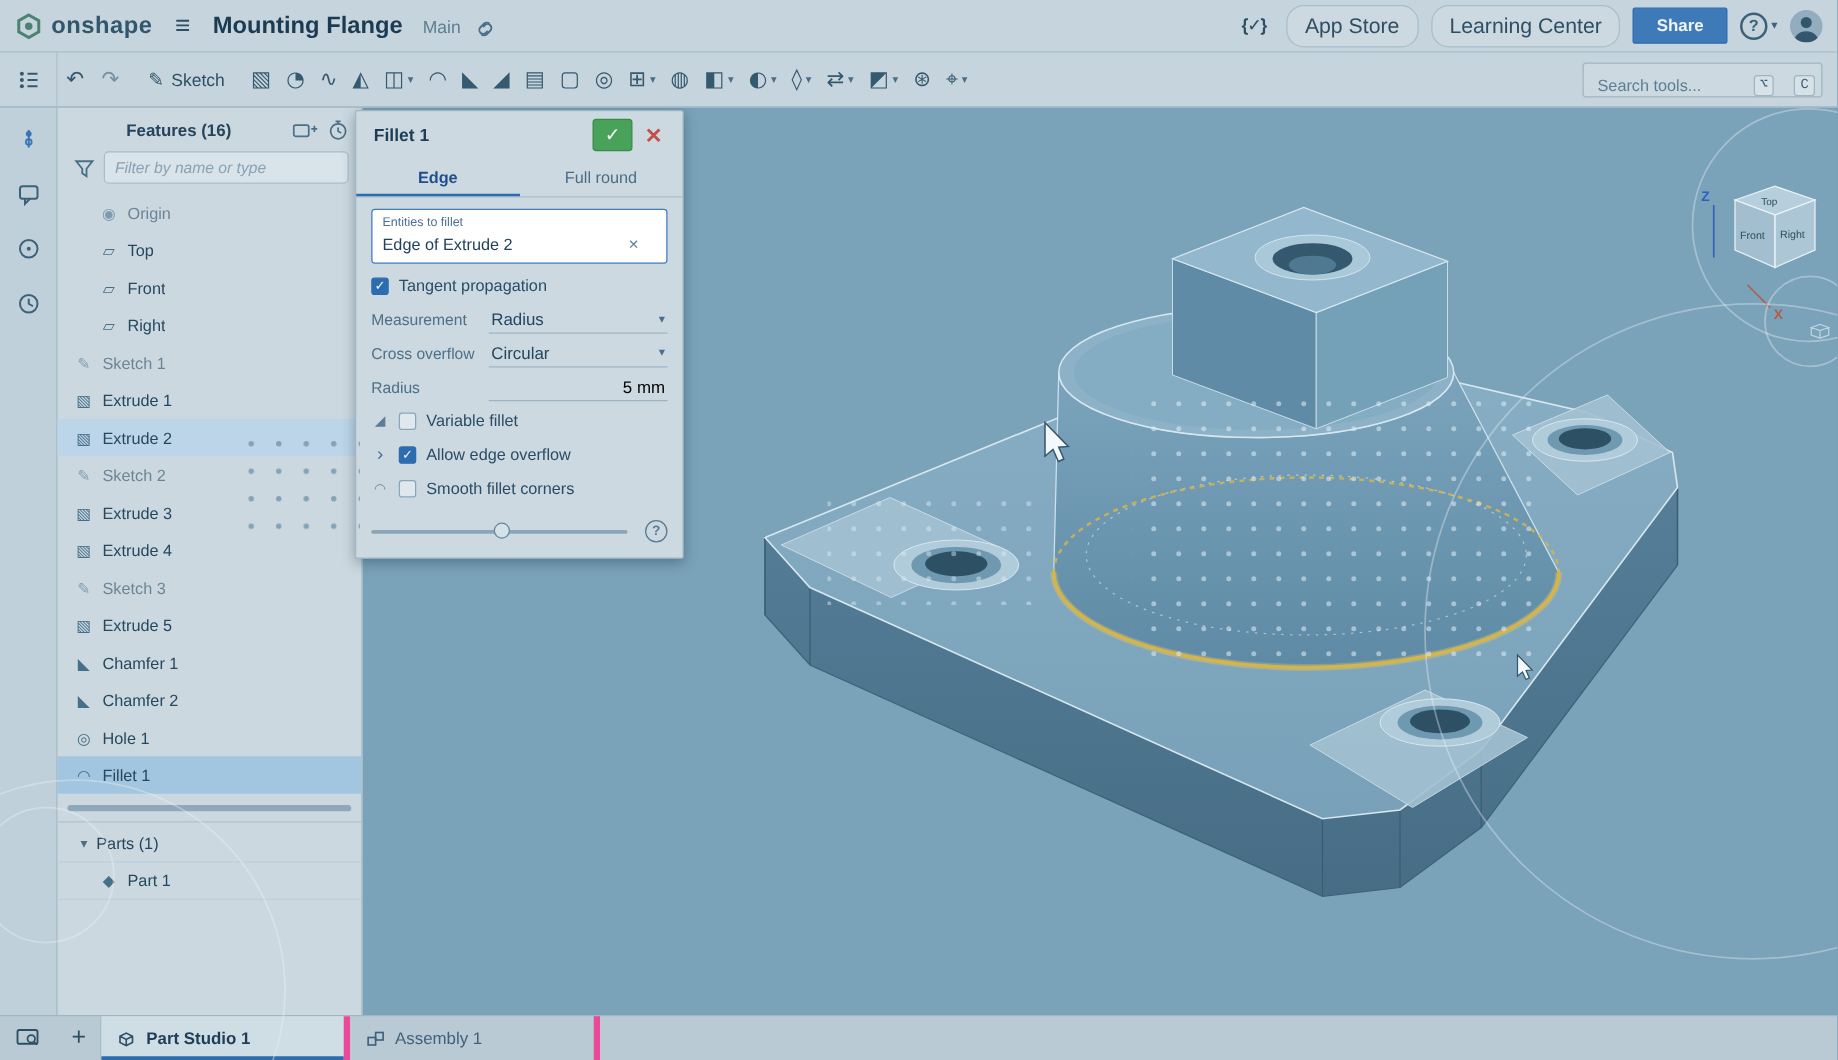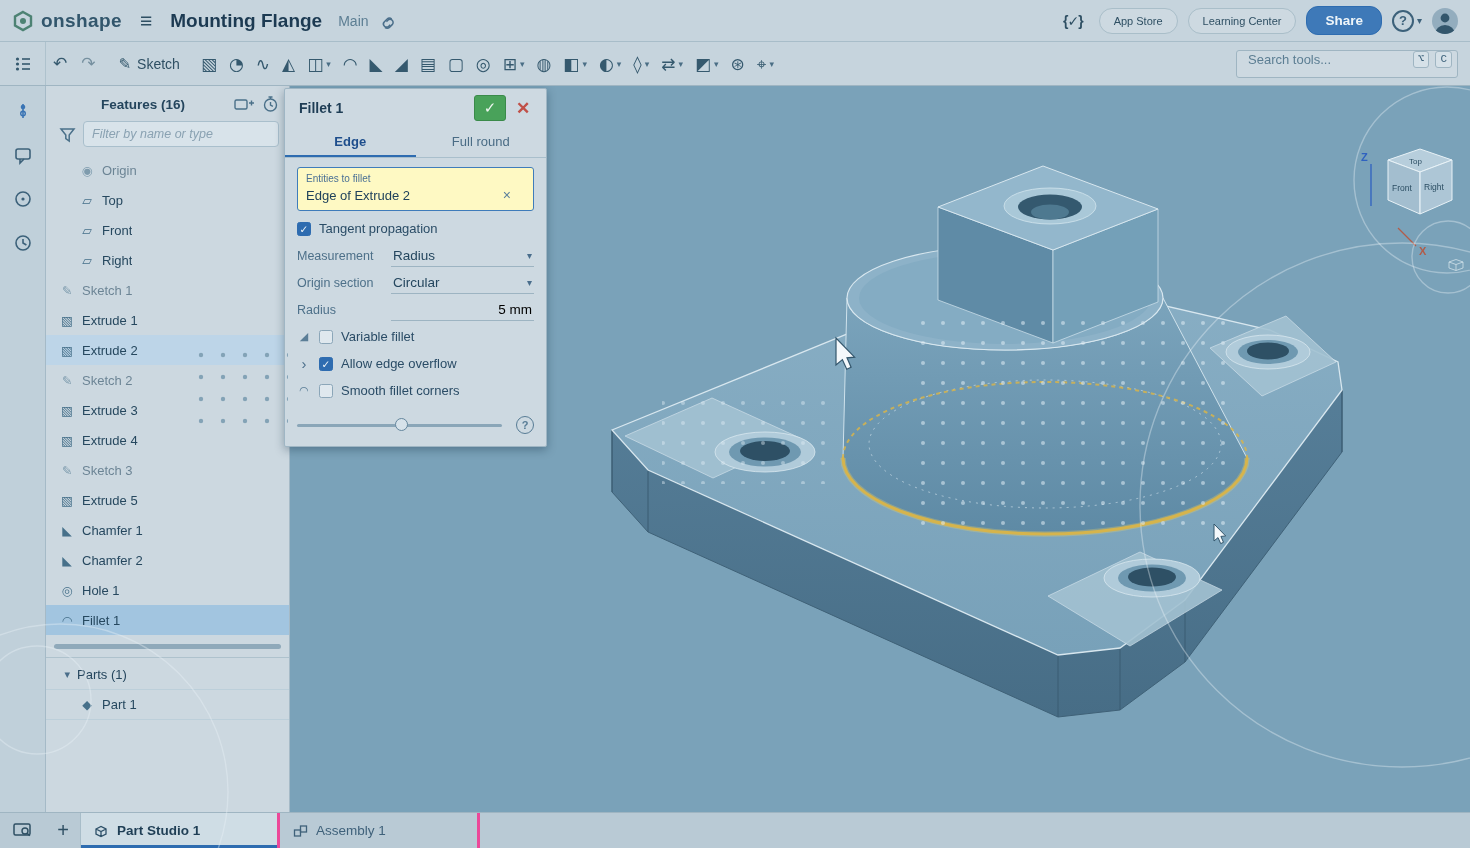--- a/index.html
+++ b/index.html
@@ -9,45 +9,45 @@
   
   .topbar{position:absolute;left:0;top:0;width:1470px;height:42px;background:#c6d4dd;
     border-bottom:1px solid #a8bdc9;display:flex;align-items:center;padding:0 12px;gap:10px;z-index:30;}
   .brand-wrap{display:flex;align-items:center;gap:7px;}
   .wordmark{font-size:19px;font-weight:600;color:#32566c;letter-spacing:.4px;}
   .menu-icon{font-size:21px;color:#2e4f63;margin:0 6px 0 8px;cursor:pointer;}
   .doc-title{font-size:19px;font-weight:700;color:#1c3a52;margin-left:2px;white-space:nowrap;}
   .branch{font-size:14px;color:#5c7e93;margin-left:6px;}
   .topbar-right{margin-left:auto;display:flex;align-items:center;gap:10px;}
   .fs-icon{font-size:14px;color:#2e4f63;font-weight:600;letter-spacing:-1px;margin-right:6px;}
-  .top-btn{font-size:11px;color:#2e4f63;background:#cdd9e1;border:1px solid #a9bec9;
+  .top-btn{font-size:17px;color:#2e4f63;background:#cdd9e1;border:1px solid #a9bec9;
     border-radius:14px;padding:6px 14px;white-space:nowrap;cursor:pointer;}
   .share-btn{font-size:13.5px;font-weight:600;color:#eef5f9;background:#3e79b8;border:1px solid #2e6cb0;
-    border-radius:12px;padding:6px 18px;cursor:pointer;}
+    border-radius:2px;padding:6px 18px;cursor:pointer;}
   .help-wrap{display:flex;align-items:center;gap:3px;cursor:pointer;}
   .help-bubble{width:22px;height:22px;border:2px solid #3c617a;border-radius:50%;color:#3c617a;
     font-weight:700;font-size:13px;display:flex;align-items:center;justify-content:center;}
   .tiny-caret{font-size:10px;color:#3c617a;}
   .avatar{width:26px;height:26px;border-radius:50%;background:#93adbe;overflow:hidden;flex:none;cursor:pointer;}
 
   
   .toolbar{position:absolute;left:0;top:42px;width:1470px;height:44px;background:#c6d4dd;
     border-bottom:1px solid #9fb5c2;display:flex;align-items:center;z-index:30;}
   .tb-leftcell{width:46px;height:100%;border-right:1px solid #aec2cd;display:flex;align-items:center;justify-content:center;flex:none;}
   .tb-undo{font-size:17px;color:#35596e;padding:4px 7px;cursor:pointer;}
   .tb-undo.dim{opacity:.55;}
   .sketch-btn{display:flex;align-items:center;gap:6px;font-size:14px;color:#2e4f63;padding:5px 10px;
     margin:0 6px;cursor:pointer;border-radius:3px;}
   .sketch-pencil{font-size:15px;color:#35596e;}
   .tb-icons{display:flex;align-items:center;gap:2px;}
   .tbtn{display:flex;align-items:center;height:32px;padding:0 5px;border-radius:3px;cursor:pointer;}
   .tb-glyph{font-size:17px;color:#35596e;font-family:"DejaVu Sans",sans-serif;}
   .tb-caret{font-size:9px;color:#4a6e85;margin-left:3px;}
-  .search-box{position:absolute;right:12px;top:8px;width:222px;height:28px;background:#cdd9e1;
-    border:1px solid #9fb5c2;border-radius:3px;display:flex;align-items:flex-start;padding:0 5px 0 9px;gap:6px;}
+  .search-box{position:absolute;right:12px;top:8px;width:192px;height:28px;background:#cdd9e1;
+    border:1px solid #9fb5c2;border-radius:3px;display:flex;align-items:flex-end;padding:0 5px 0 9px;gap:16px;}
   .search-box input{flex:1;min-width:0;border:none;background:transparent;outline:none;
     font-size:13px;color:#3c617a;font-family:"Liberation Sans",sans-serif;}
   .search-box input::placeholder{color:#5c7e93;opacity:1;}
   .keycap{font-family:"Liberation Mono","DejaVu Sans Mono",monospace;font-size:11px;color:#3c617a;
     background:#d6e1e8;border:1px solid #9fb5c2;border-radius:3px;padding:2px 4px;line-height:1;}
 
   
   .main{position:absolute;left:0;top:86px;width:1470px;height:726px;}
   svg.viewport{position:absolute;left:0;top:0;width:1470px;height:726px;z-index:1;}
 
@@ -93,21 +93,21 @@
   .btn-confirm{width:32px;height:26px;background:#49a25a;border:1px solid #3a8a4a;border-radius:3px;
     color:#f0f7f2;font-size:15px;cursor:pointer;display:flex;align-items:center;justify-content:center;}
   .btn-cancel{width:30px;height:26px;background:transparent;border:none;color:#c05048;
     font-size:17px;font-weight:700;cursor:pointer;display:flex;align-items:center;justify-content:center;}
   .dlg-actions{display:flex;align-items:center;gap:2px;}
   .dlg-tabs{display:flex;border-bottom:1px solid #a9bfcc;}
   .dtab{flex:1;text-align:center;padding:7px 0 6px 0;font-size:13px;color:#4a6c85;cursor:pointer;
     border-bottom:2px solid transparent;}
   .dtab.active{color:#1e4e8c;font-weight:600;border-bottom:2px solid #2e6cb0;}
   .dlg-body{padding:9px 12px 12px 12px;}
-  .entities-box{background:#fef9c3;border:1.5px solid #3f7cba;border-radius:3px;padding:5px 20px 7px 8px;cursor:pointer;}
+  .entities-box{background:#ffffff;border:1.5px solid #3f7cba;border-radius:3px;padding:5px 20px 7px 8px;cursor:pointer;}
   .ent-label{font-size:10px;color:#4a7095;margin-bottom:3px;}
   .ent-row{display:flex;align-items:center;}
   .ent-value{flex:1;font-size:13px;color:#1f415b;}
   .ent-close{font-size:14px;color:#5c809c;cursor:pointer;padding:0 2px;}
   .drow{display:flex;align-items:center;gap:8px;min-height:27px;font-size:13px;color:#2a4c66;}
   .drow.mt{margin-top:4px;}
   .cb{width:14px;height:14px;border-radius:2.5px;background:#dfe8ee;border:1.5px solid #8ba6b8;
     flex:none;display:flex;align-items:center;justify-content:center;cursor:pointer;}
   .cb.on{background:#2e6cb0;border-color:#2e6cb0;}
   .cb.on::after{content:"✓";color:#eef5f9;font-size:10.5px;font-weight:700;}
@@ -128,21 +128,21 @@
   .help-circle{width:18px;height:18px;border:1.5px solid #577c95;border-radius:50%;color:#577c95;
     font-size:11px;font-weight:700;display:flex;align-items:center;justify-content:center;flex:none;cursor:pointer;}
 
   
   .bottombar{position:absolute;left:0;top:812px;width:1470px;height:36px;background:#b9cad5;
     border-top:1px solid #9fb5c2;display:flex;align-items:stretch;z-index:30;}
   .bb-iconcell{width:46px;display:flex;align-items:center;justify-content:center;flex:none;cursor:pointer;}
   .bb-plus{width:34px;display:flex;align-items:center;justify-content:center;font-size:20px;
     color:#2e4f63;cursor:pointer;flex:none;}
   .doc-tab{display:flex;align-items:center;gap:8px;padding:0 26px 0 12px;font-size:13.5px;
-    color:#3f617a;border-right:3px solid #ec4899;cursor:pointer;min-width:200px;}
+    color:#3f617a;border-right:5px solid #ec4899;cursor:pointer;min-width:200px;}
   .doc-tab.active{background:#cfdde5;color:#1f3e55;font-weight:600;border-left:1px solid #a8bdc9;
     box-shadow:inset 0 -3px 0 #2e6cb0;}
 
   
   svg.overlay{position:absolute;left:0;top:0;width:1470px;height:848px;z-index:50;pointer-events:none;}
 </style>
 </head>
 <body>
 
 <div class="topbar">
@@ -551,21 +551,21 @@
         <span>Tangent propagation</span>
       </div>
       <div class="drow">
         <span class="sub">Measurement</span>
         <div class="select">
           <span class="sel-val">Radius</span>
           <span class="caret">▾</span>
         </div>
       </div>
       <div class="drow">
-        <span class="sub">Origin section</span>
+        <span class="sub">Cross overflow</span>
         <div class="select">
           <span class="sel-val">Circular</span>
           <span class="caret">▾</span>
         </div>
       </div>
       <div class="drow">
         <span class="sub">Radius</span>
         <div class="num-input">5 mm</div>
       </div>
       <div class="drow">

